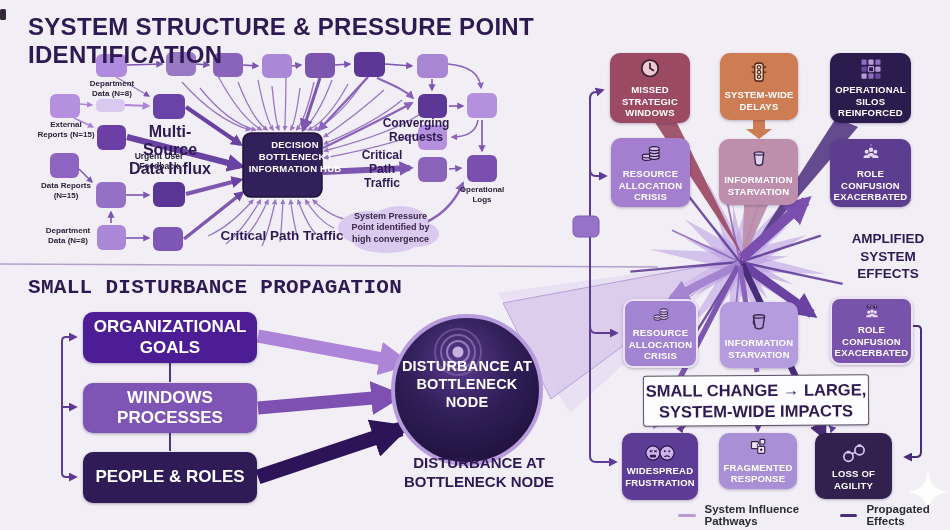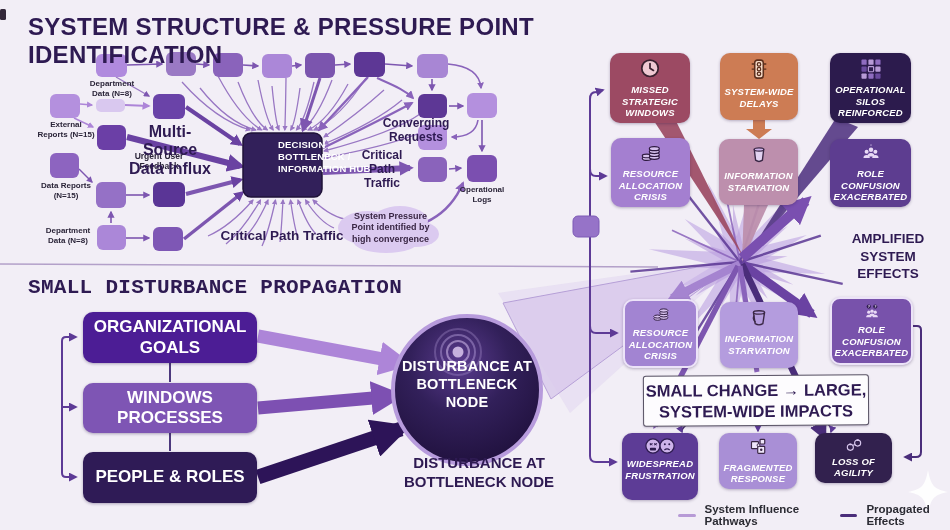--- a/index.html
+++ b/index.html
@@ -4,26 +4,26 @@
 <style>
   html,body{margin:0;padding:0;}
   body{font-family:"Liberation Sans",sans-serif;}
   #canvas{position:relative;width:950px;height:530px;background:#f2eef6;overflow:hidden;}
   svg text{font-family:"Liberation Sans",sans-serif;}
   .abs{position:absolute;}
   .title1{position:absolute;left:28px;top:13px;width:660px;font-size:24px;font-weight:800;letter-spacing:.3px;color:#2e1a52;}
   .title2{position:absolute;left:28px;top:276px;width:420px;font-size:21px;font-weight:800;letter-spacing:.3px;color:#2e1a52;font-family:Liberation Mono, monospace;}
   .lbl{position:absolute;font-size:8px;line-height:1.2;text-align:center;color:#2a2438;font-weight:600;}
   .blbl{position:absolute;font-weight:800;color:#2e1a52;text-align:center;line-height:1.15;}
-  .hub-label{position:absolute;left:245px;top:139px;width:100px;text-align:left;color:#fff;font-weight:800;font-size:9.5px;line-height:1.25;letter-spacing:.2px;padding-left:33px;}
+  .hub-label{position:absolute;left:245px;top:139px;width:100px;text-align:center;color:#fff;font-weight:800;font-size:9.5px;line-height:1.25;letter-spacing:.2px;}
   .cloud-text{position:absolute;left:342px;top:211px;width:97px;text-align:center;font-size:9px;line-height:1.25;color:#3a2745;font-weight:600;}
   .src{position:absolute;left:83px;width:174px;border-radius:10px;display:flex;align-items:center;justify-content:center;color:#fff;font-weight:800;font-size:17px;text-align:center;line-height:1.2;box-shadow:0 1px 3px rgba(40,20,70,.35);}
   .circle-label{position:absolute;left:398px;top:357px;width:138px;text-align:center;color:#fff;font-weight:800;font-size:14.5px;line-height:1.25;letter-spacing:.2px;}
   .circle-caption{position:absolute;left:388px;top:454px;width:182px;text-align:center;color:#2e1a52;font-weight:800;font-size:15px;line-height:1.25;}
-  .ebox{position:absolute;border-radius:10px;display:flex;flex-direction:column;align-items:center;color:#fff;text-align:center;padding:4px 3px;box-sizing:border-box;box-shadow:0 1px 3px rgba(40,20,70,.3);font-style:italic;}
+  .ebox{position:absolute;border-radius:10px;display:flex;flex-direction:column;align-items:center;justify-content:center;color:#fff;text-align:center;padding:4px 3px;box-sizing:border-box;box-shadow:0 1px 3px rgba(40,20,70,.3);}
   .ebox .t{font-size:9.5px;font-weight:800;line-height:1.22;letter-spacing:.2px;}
   .ebox .ic{margin-bottom:3px;}
   .amplified{position:absolute;left:836px;top:230px;width:104px;text-align:center;font-size:13.5px;font-weight:800;line-height:1.3;color:#2e1a52;}
   .impact{position:absolute;left:643px;top:375px;width:224px;height:49px;background:#fdfcfe;border:1.6px solid#585264;border-radius:3px;display:flex;align-items:center;justify-content:center;text-align:center;font-size:16.5px;font-weight:800;color:#2e1a52;line-height:1.22;transform:rotate(-.35deg);box-shadow:0 1px 2px rgba(60,40,90,.25);}
   .legend{position:absolute;left:678px;top:503px;display:flex;align-items:center;gap:9px;font-size:11.5px;color:#2b2b33;font-weight:600;}
   .leg-line{display:inline-block;width:22px;height:3px;border-radius:2px;}
 </style>
 </head>
 <body>
 
@@ -412,21 +412,21 @@
         <g fill="#efe6fa" stroke="#3a2745" stroke-width="1.5">
           <rect x="5" y="6" width="9" height="9" rx="1"></rect>
           <rect x="13" y="12" width="9" height="9" rx="1"></rect>
           <rect x="16" y="3" width="6" height="6" rx="1"></rect>
         </g>
         <circle cx="14" cy="10.5" r="1.8" fill="#efe6fa" stroke="#3a2745" stroke-width="1.2"></circle>
         <circle cx="17.5" cy="16.5" r="1.6" fill="#3a2745"></circle>
       </svg>
   <div class="t">FRAGMENTED RESPONSE</div>
 </div>
-<div class="ebox" style="left:815px;top:433px;width:77px;height:50px;background:#32214e;">
+<div class="ebox" style="left:815px;top:433px;width:77px;height:66px;background:#32214e;">
   <svg class="ic" width="28" height="24" viewBox="0 0 30 26">
         <circle cx="9" cy="17" r="5" fill="none" stroke="#d9c8ef" stroke-width="1.8"></circle>
         <circle cx="21" cy="10" r="5" fill="none" stroke="#d9c8ef" stroke-width="1.8"></circle>
         <path d="M12.5 13.5 L17 12.5" stroke="#d9c8ef" stroke-width="1.6"></path>
         <rect x="7" y="10.5" width="4" height="3" rx="1" fill="#d9c8ef"></rect>
         <rect x="19" y="3.5" width="4" height="3" rx="1" fill="#d9c8ef"></rect>
       </svg>
   <div class="t">LOSS OF AGILITY</div>
 </div>
 

